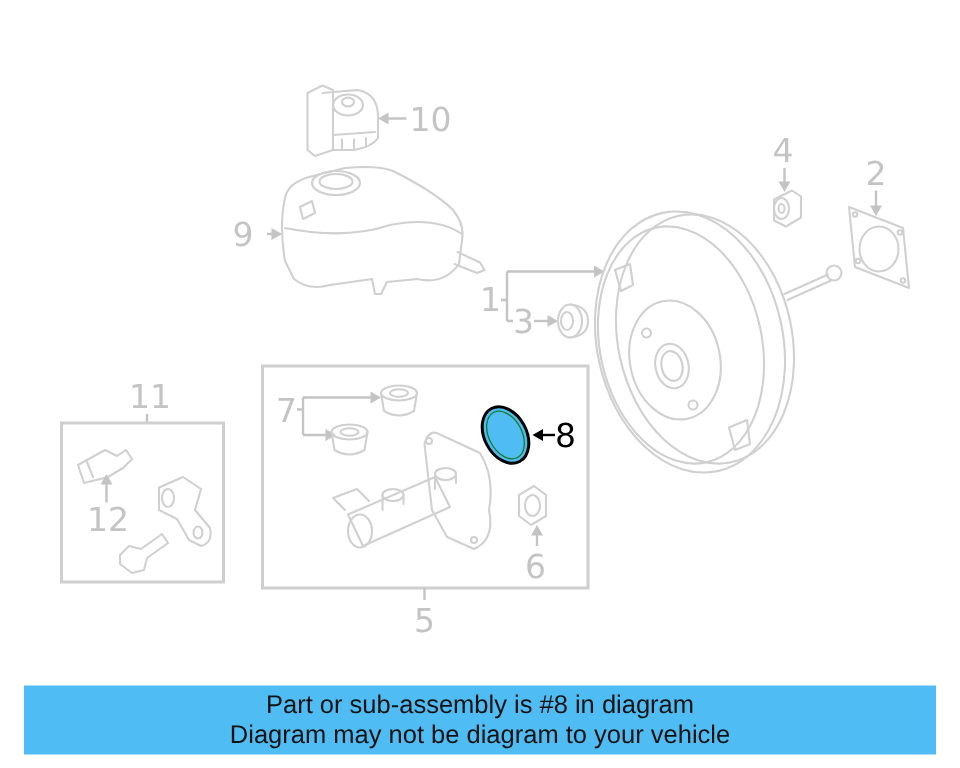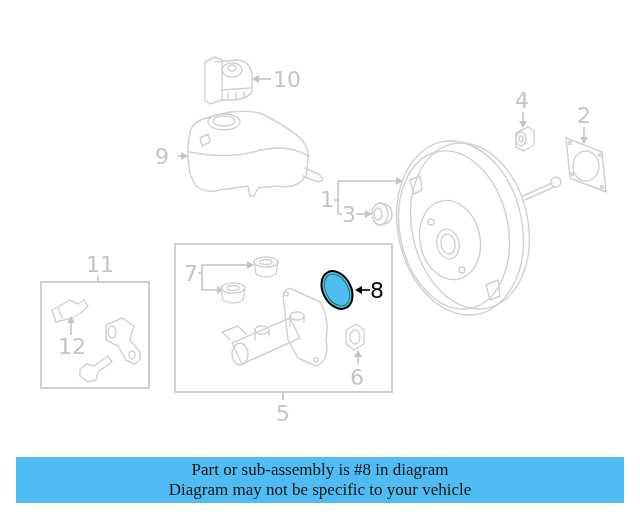--- a/index.html
+++ b/index.html
@@ -5,21 +5,21 @@
   html, body { margin: 0; padding: 0; background: #ffffff; }
   body { width: 640px; height: 512px; position: relative; overflow: hidden; font-family: "DejaVu Sans", sans-serif; }
   #diagram { position: absolute; left: 0; top: 0; width: 640px; height: 450px; }
   .lbl { font-family: "DejaVu Sans", sans-serif; font-size: 22px; fill: #c4c4c4; }
   .lbl-hl { fill: #000000; }
   .part { fill: none; stroke: #d0d0d0; stroke-width: 1.4; stroke-linejoin: round; stroke-linecap: round; }
   .lead { fill: none; stroke: #c4c4c4; stroke-width: 1.6; }
   .box { fill: none; stroke: #cfcfcf; stroke-width: 2; }
   #banner { position: absolute; left: 16px; top: 457px; width: 608px; height: 46px; background: #4fbdf4;
             display: flex; flex-direction: column; align-items: center; justify-content: center; }
-  #banner span { font-size: 17px; line-height: 20px; color: #111111; font-family: Liberation Serif, serif; }
+  #banner span { font-size: 17px; line-height: 20px; color: #111111; font-family: Liberation Sans, sans-serif; }
 </style>
 </head>
 <body>
 
 <svg id="diagram" viewBox="0 0 640 450" xmlns="http://www.w3.org/2000/svg">
 
   <g>
     <path class="part" d="M205,62 L215,57 L222,60 L222,100 L210,104 L205,100 Z"></path>
     <path class="part" d="M215,62 L238,60 Q252,62 252,78 L252,92 Q248,98 236,100 L222,100"></path>
     <ellipse class="part" cx="232" cy="70" rx="10" ry="7"></ellipse>
@@ -154,14 +154,14 @@
     <path class="part" d="M346,330 L356,324 L364,330 L364,344 L354,350 L346,344 Z"></path>
     <ellipse class="part" cx="355" cy="337" rx="5" ry="7"></ellipse>
   </g>
   <line class="lead" x1="358" y1="354" x2="358" y2="364"></line>
   <polygon points="358,350 354,357 362,357" fill="#c4c4c4"></polygon>
   <text class="lbl" x="350" y="385">6</text>
 </svg>
 
 <div id="banner">
   <span>Part or sub-assembly is #8 in diagram</span>
-  <span>Diagram may not be specific to your vehicle</span>
+  <span>Diagram may not be diagram to your vehicle</span>
 </div>
 
 </body></html>

